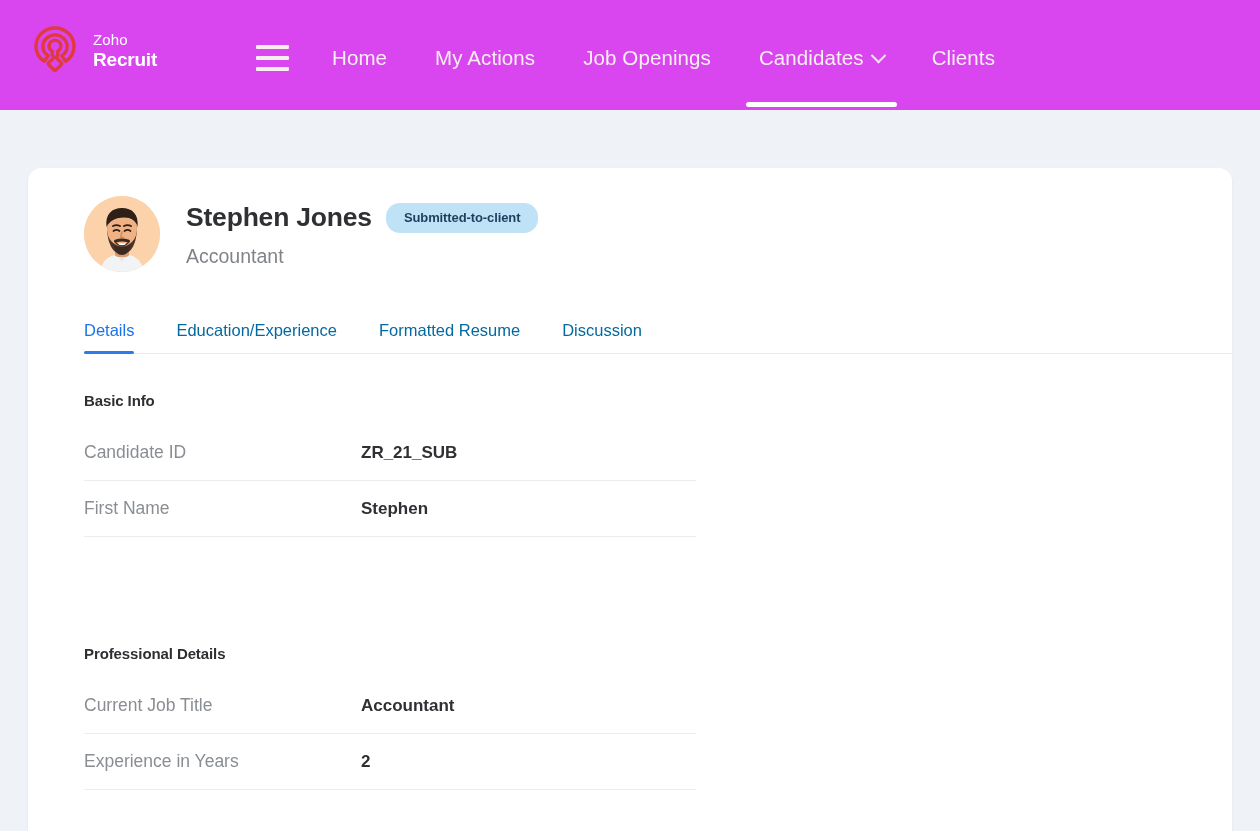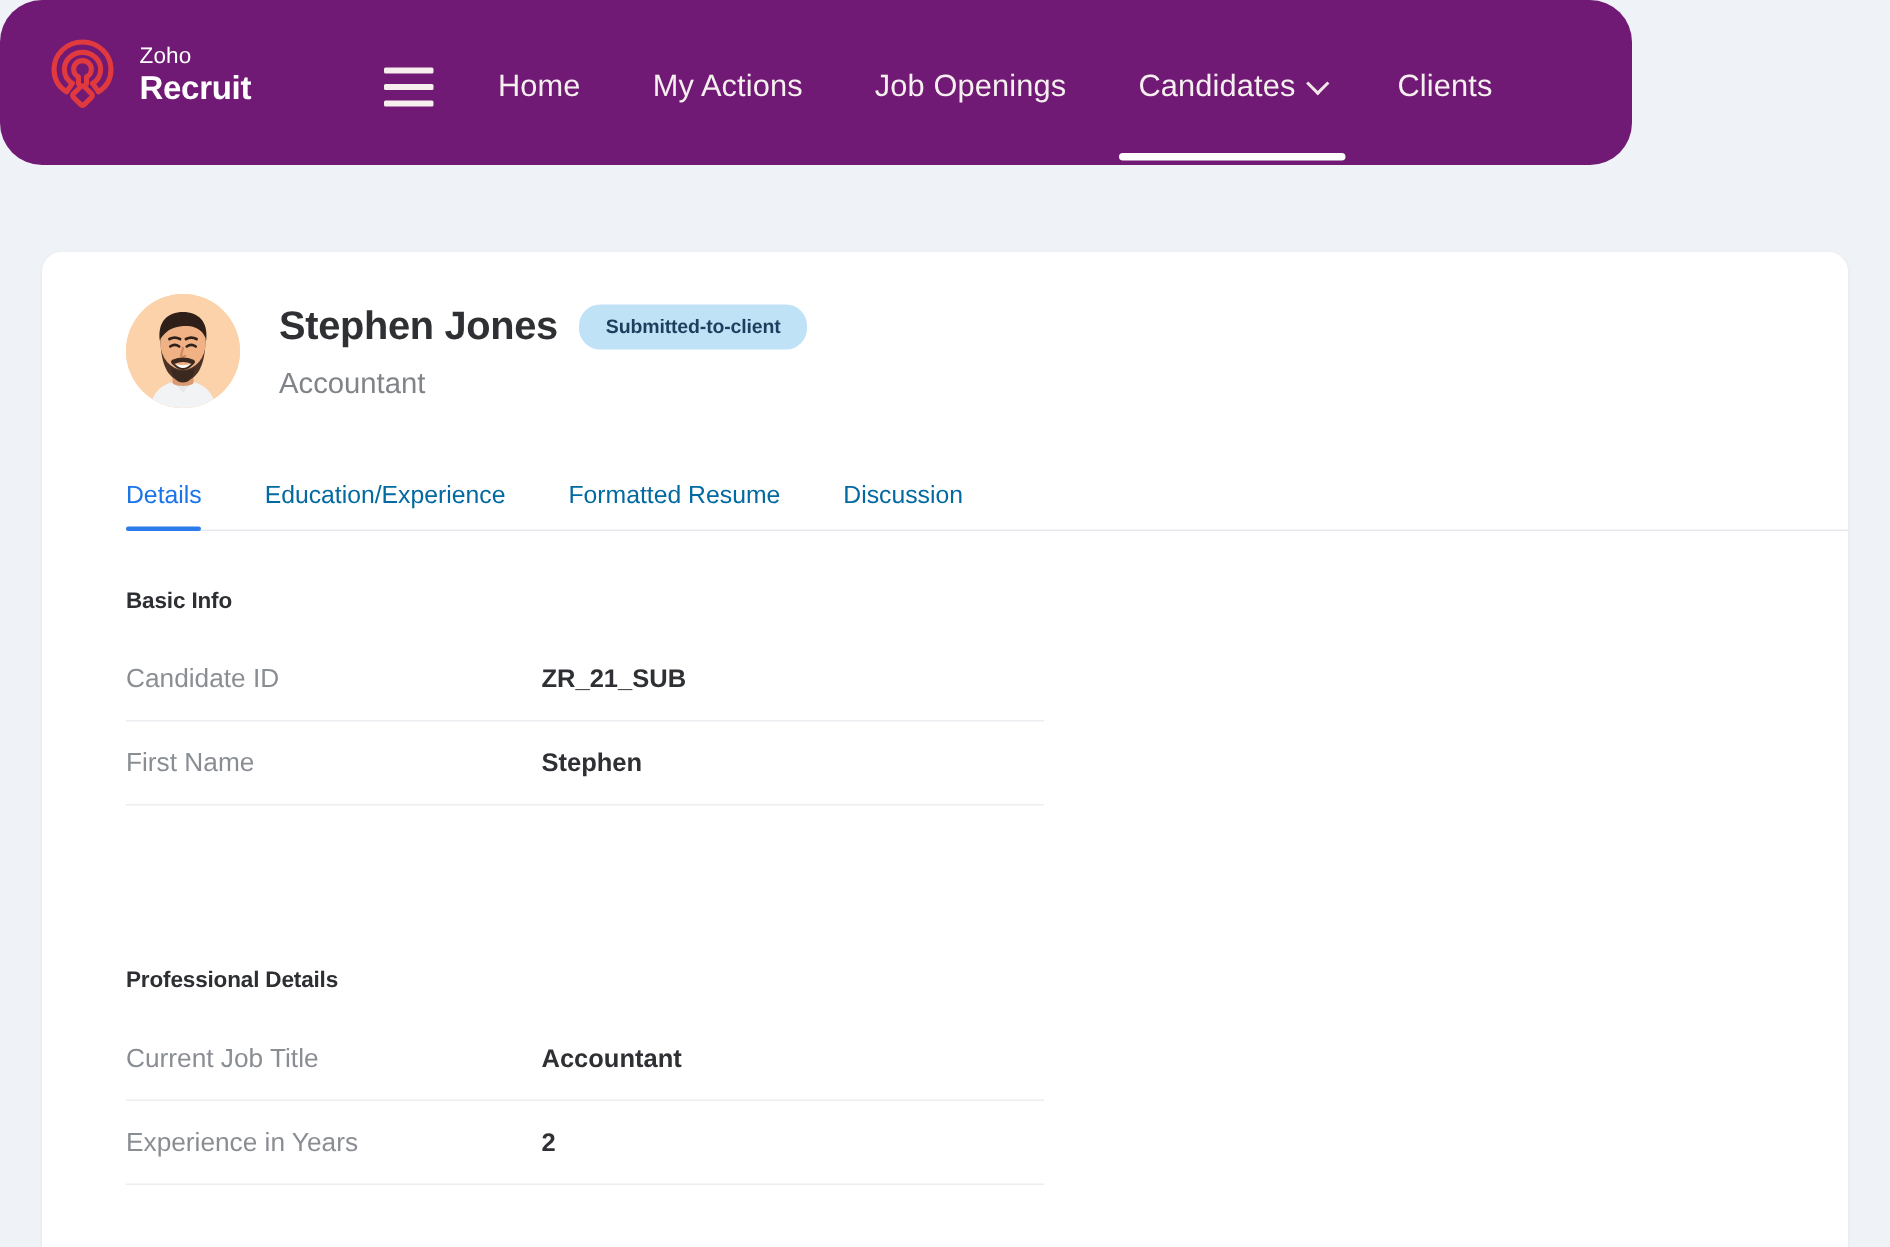--- a/index.html
+++ b/index.html
@@ -13,26 +13,25 @@
   body {
     background: #eff2f6;
     font-family: "Liberation Sans", sans-serif;
     -webkit-font-smoothing: antialiased;
   }
 
   
   .topbar {
     position: absolute;
     top: 0; left: 0;
-    width: 1088px;
+    width: 1260px;
     height: 110px;
-    background: #701a75;
+    background: #d946ef;
     display: flex;
     align-items: flex-start;
-    border-radius: 28px;
   }
 
   .brand {
     position: absolute;
     left: 28px;
     top: 22px;
     display: flex;
     align-items: center;
     gap: 11px;
   }
@@ -49,21 +48,21 @@
   }
   .brand-zoho {
     color: #ffffff;
     font-size: 15px;
     font-weight: 400;
     letter-spacing: .1px;
     margin-bottom: 3px;
   }
   .brand-recruit {
     color: #ffffff;
-    font-size: 22px;
+    font-size: 19px;
     font-weight: 700;
     letter-spacing: -.2px;
   }
 
   .hamburger {
     position: absolute;
     left: 256px;
     top: 45px;
     width: 33px;
     height: 26px;

